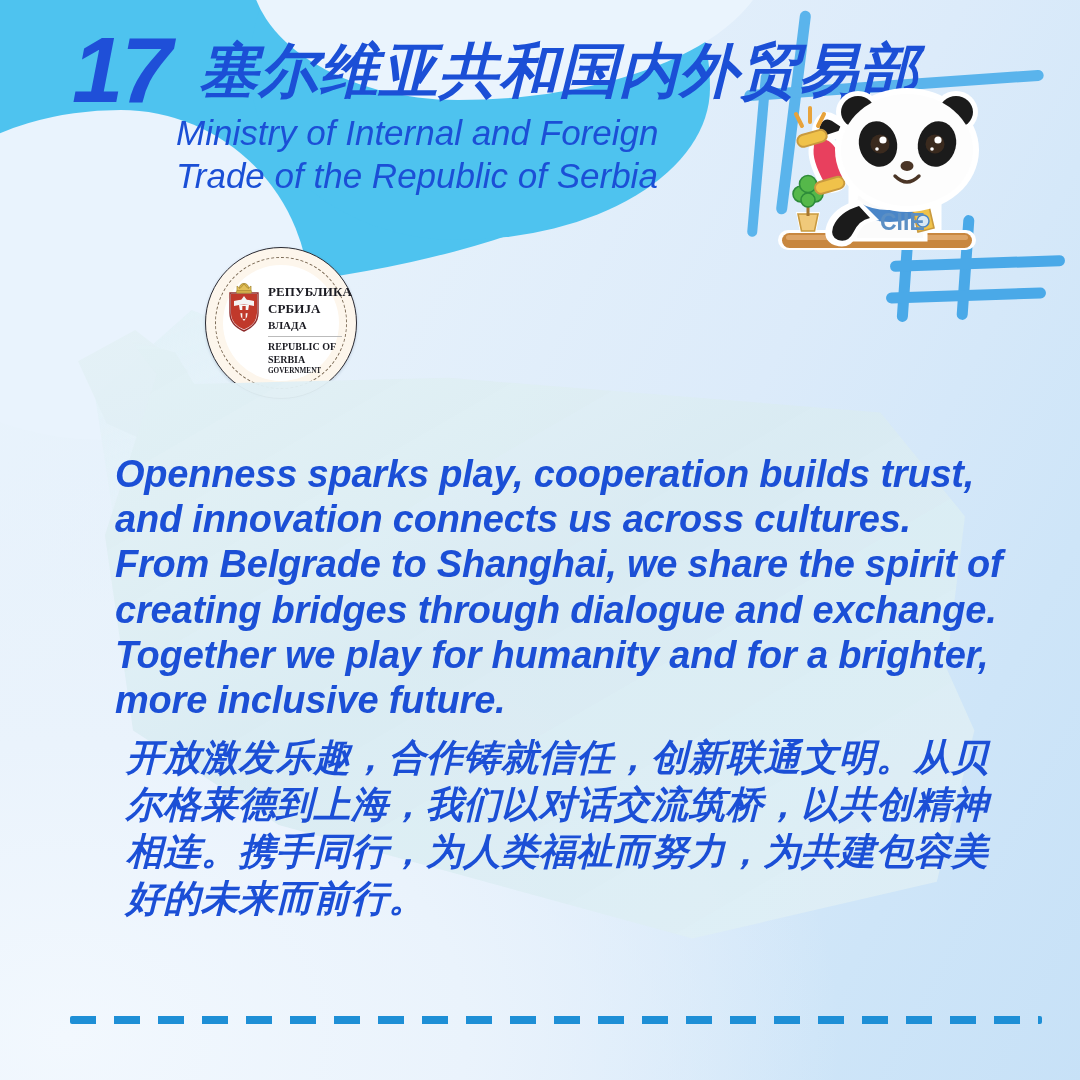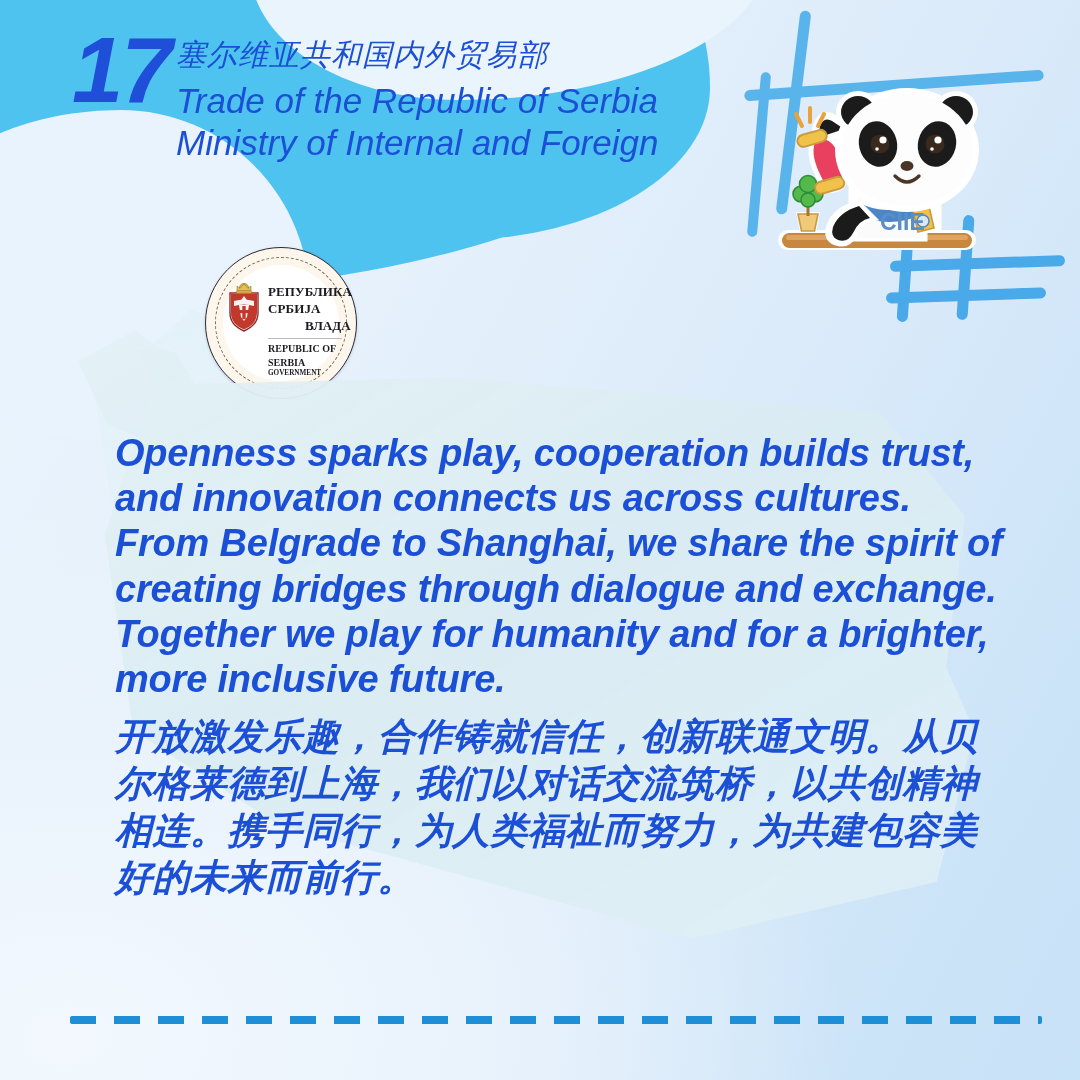--- a/index.html
+++ b/index.html
@@ -55,22 +55,22 @@
 
   
   .header{position:absolute;left:0;top:0;width:1080px;height:240px;}
   .num{
     position:absolute;left:72px;top:24px;
     font-size:92px;font-weight:bold;font-style:italic;color:#1f4fd8;
     letter-spacing:-2px;line-height:1;
   }
   .titles{position:absolute;left:176px;top:38px;width:580px;}
   .title-cn{
-    font-size:30px;font-weight:normal;font-style:italic;color:#1b4fd6;
-    line-height:1.12;letter-spacing:1px;white-space:nowrap;
+    font-size:59px;font-weight:bold;font-style:italic;color:#1b4fd6;
+    line-height:1.12;letter-spacing:1px;white-space:nowrap;margin-left:23px;
   }
   .title-en{
     font-size:35px;font-style:italic;color:#1b4fd6;
     line-height:1.22;margin-top:8px;font-weight:500;
   }
 
   
   .emblem{
     position:absolute;left:205px;top:247px;width:150px;height:150px;
     border-radius:50%;background:#fdf6ec;
@@ -84,21 +84,21 @@
   .emblem .inner{
     position:absolute;left:17px;top:17px;right:17px;bottom:17px;border-radius:50%;
     background:#ffffff;display:flex;align-items:center;
   }
   .emblem .shield{position:absolute;left:18px;top:31px;width:40px;height:54px;}
   .emblem .etext{
     position:absolute;left:62px;top:36px;width:74px;
     color:#1b1b22;font-family:"Liberation Serif","DejaVu Serif",serif;
   }
   .emblem .l1{font-size:13px;font-weight:bold;letter-spacing:.1px;line-height:1.3;}
-  .emblem .l2{font-size:13px;font-weight:bold;line-height:1.3;margin-left:37px;}
+  .emblem .l2{font-size:11px;font-weight:bold;line-height:1.3;}
   .emblem .rule{height:1px;background:#bbb;margin:3.5px 0 3px;}
   .emblem .l3{font-size:10px;font-weight:bold;line-height:1.35;}
   .emblem .l4{font-size:7.2px;font-weight:bold;line-height:1.35;font-family:Liberation Serif, serif;}
 
   
   .mascot{position:absolute;left:762px;top:78px;width:250px;height:220px;}
 
   
   .bubble{
     position:absolute;left:72px;top:340px;width:940px;height:630px;
@@ -111,29 +111,29 @@
     );
     filter:drop-shadow(0 2px 4px rgba(110,150,185,.18));
   }
   .bubble-tail{
     position:absolute;left:78px;top:330px;width:110px;height:120px;
     background:linear-gradient(160deg,rgba(228,241,246,.95),rgba(223,238,245,.85));
     clip-path:polygon(52% 0%,100% 34%,80% 100%,26% 78%,0% 26%);
   }
 
   
-  .quote{position:absolute;left:115px;top:431px;width:890px;}
+  .quote{position:absolute;left:115px;top:452px;width:890px;}
   .q-en{
     font-size:38px;font-style:italic;color:#1b4fd6;line-height:1.19;
     font-weight:600;letter-spacing:-.2px;
   }
   .q-en b{font-weight:900;font-style:italic;}
   .q-cn{
     font-size:37px;font-style:italic;color:#1b4fd6;line-height:1.27;
-    font-weight:600;margin-top:12px;letter-spacing:.5px;
+    font-weight:600;margin-top:12px;letter-spacing:.5px;margin-left:11px;
   }
   .q-cn b{font-weight:900;font-style:italic;}
 
   
   .divider{
     position:absolute;left:70px;top:1016px;width:972px;height:8px;
     background:repeating-linear-gradient(to right,#1e8fd6 0,#1e8fd6 26px,transparent 26px,transparent 44px);
     border-radius:2px;
   }
 </style>
@@ -154,22 +154,22 @@
   <div class="stroke s-v3"></div>
   <div class="stroke s-v4"></div>
   <div class="stroke s-h2"></div>
   <div class="stroke s-h3"></div>
 
   <div class="header">
     <div class="num">17</div>
     <div class="titles">
       <div class="title-cn">塞尔维亚共和国内外贸易部</div>
       <div class="title-en">
+        <div>Ministry of Internal and Foreign</div>
         <div>Trade of the Republic of Serbia</div>
-        <div>Ministry of Internal and Foreign</div>
       </div>
     </div>
   </div>
 
   <div class="emblem">
     <div class="ring"></div>
     <div class="inner"></div>
     <svg class="shield" viewBox="0 0 40 54">
       <path d="M6 14 L34 14 L34 34 Q34 46 20 52 Q6 46 6 34 Z" fill="#fdfdfd" stroke="#8f2c2c" stroke-width="1.4"></path>
       <path d="M7 15 L33 15 L33 34 Q33 45 20 50.5 Q7 45 7 34 Z" fill="#c0392b"></path>

